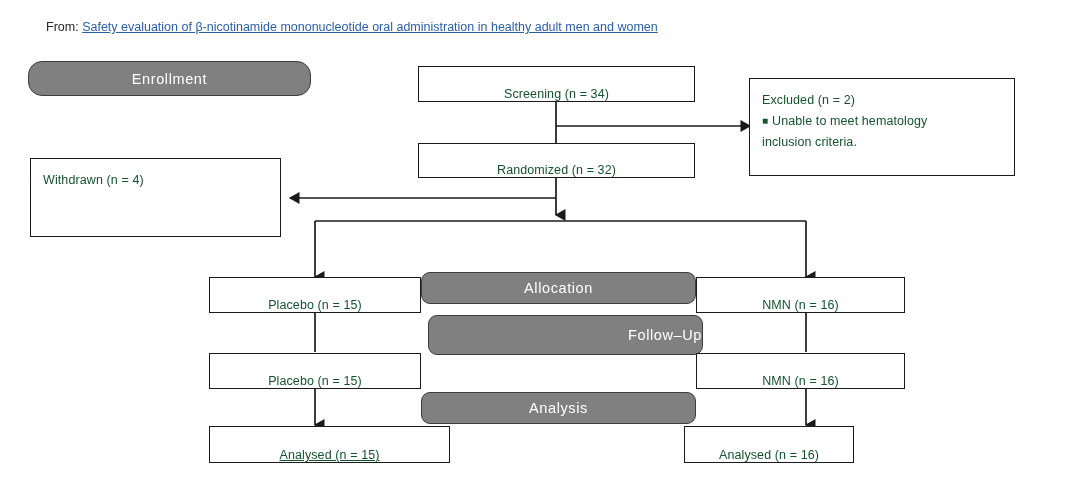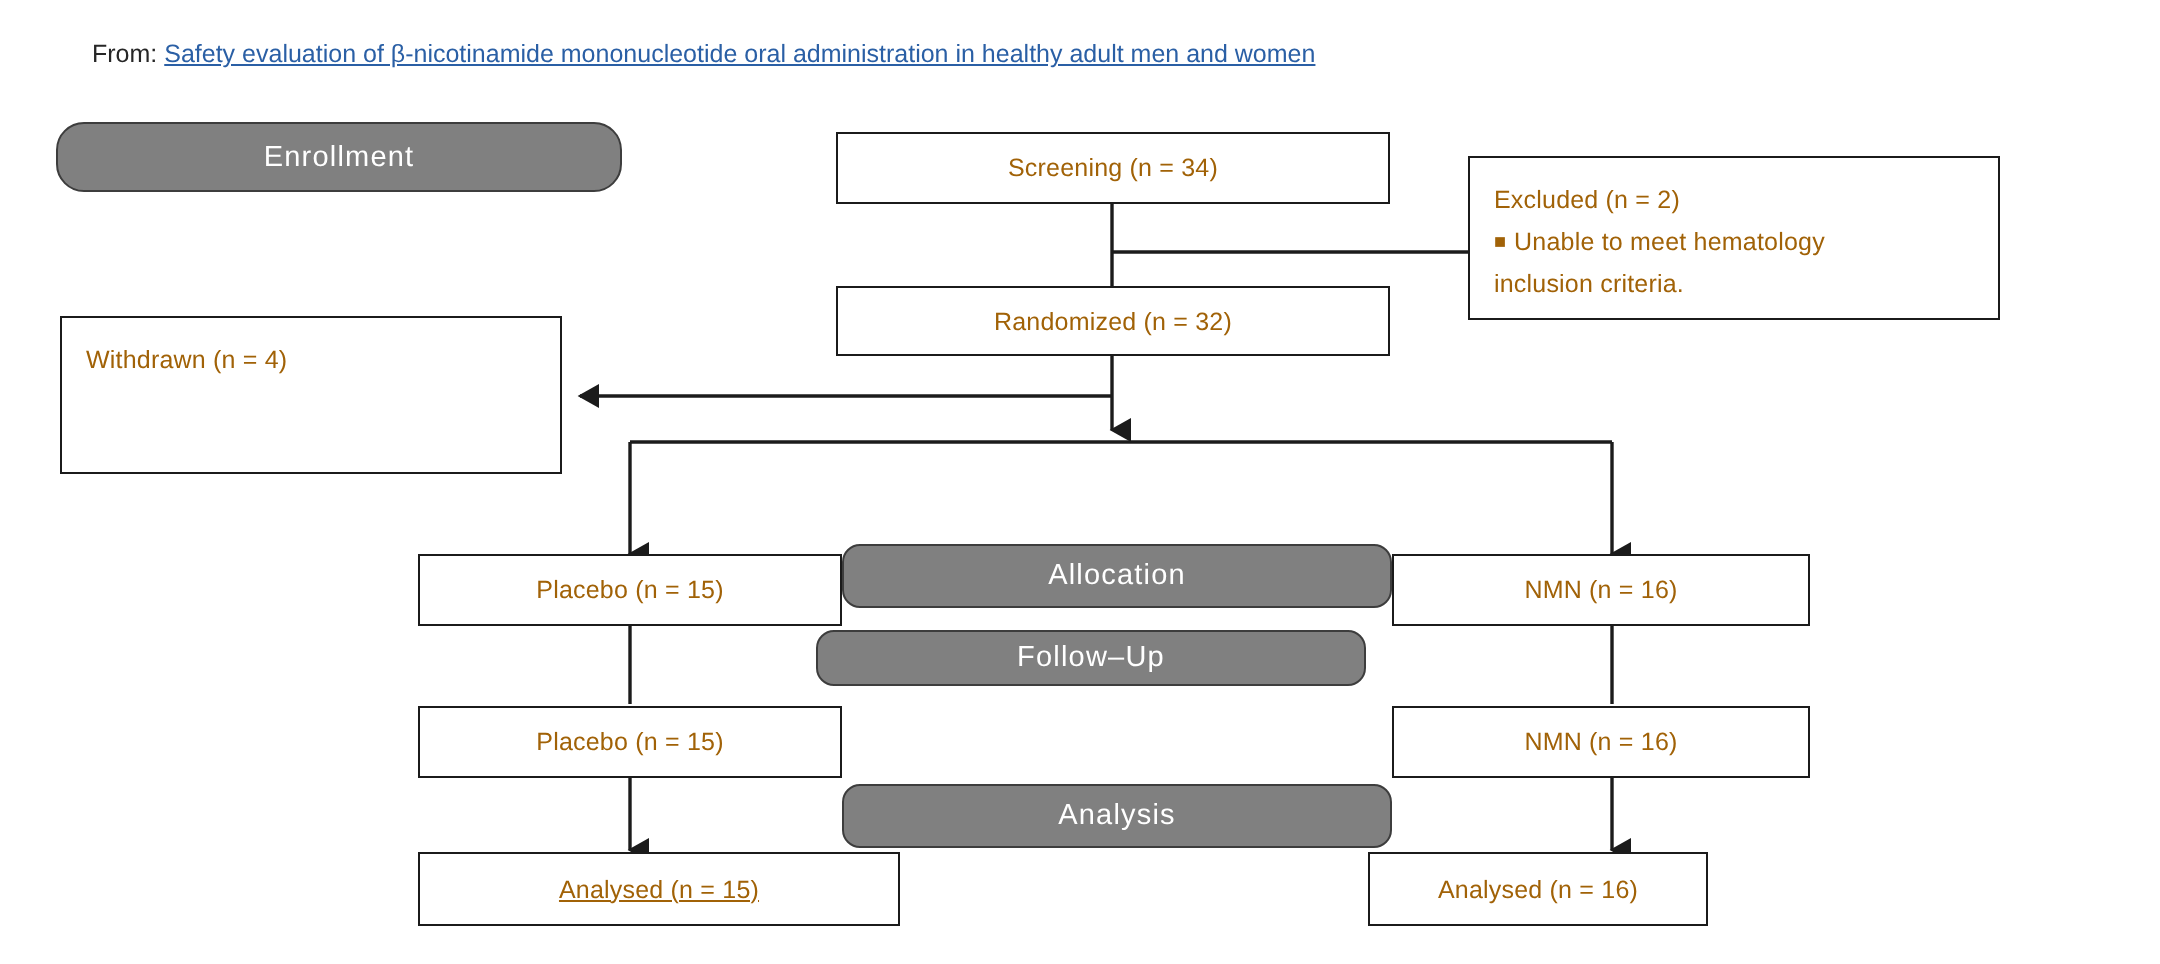--- a/index.html
+++ b/index.html
@@ -51,24 +51,24 @@
     pointer-events: none;
   }
 
   
   .node {
     position: absolute;
     box-sizing: border-box;
     background: #ffffff;
     border: 1.6px solid #1b1b1b;
     display: flex;
-    align-items: center;
+    align-items: flex-end;
     justify-content: center;
     font-size: 12.5px;
-    color: #a16207;
+    color: #14532d;
     letter-spacing: 0.1px;
   }
   .node.textbox {
     display: block;
     padding: 11px 12px 0 12px;
     text-align: left;
     line-height: 21px;
     font-size: 12.5px;
   }
   .node.textbox .blk {
@@ -142,37 +142,37 @@
   </svg>
 
   <div class="stage" style="left:28px; top:61px; width:283px; height:35px;border-radius:14px;">
     <span>Enrollment</span>
   </div>
 
   <div class="stage" style="left:421px; top:240px; width:275px; height:32px;margin-top:32px;">
     <span>Allocation</span>
   </div>
 
-  <div class="stage" style="left:408px; top:315px; width:275px; height:28px;">
+  <div class="stage" style="left:428px; top:315px; width:275px; height:40px;justify-content:flex-end;">
     <span>Follow–Up</span>
   </div>
 
   <div class="stage" style="left:421px; top:392px; width:275px; height:32px;">
     <span>Analysis</span>
   </div>
 
   <div class="node" style="left:418px; top:66px; width:277px; height:36px;">
     <span>Screening (n = 34)</span>
   </div>
 
   <div class="node" style="left:418px; top:143px; width:277px; height:35px;">
     <span>Randomized (n = 32)</span>
   </div>
 
-  <div class="node textbox" style="left:734px; top:78px; width:266px; height:82px;">
+  <div class="node textbox" style="left:749px; top:78px; width:266px; height:98px;">
     <div class="ln">Excluded  (n = 2)</div>
     <div class="ln">
       <span class="blk">■</span><span>Unable to meet hematology</span>
     </div>
     <div class="ln">inclusion criteria.</div>
   </div>
 
   <div class="node textbox" style="left:30px; top:158px; width:251px; height:79px;">
     <div class="ln">Withdrawn (n = 4)</div>
   </div>

